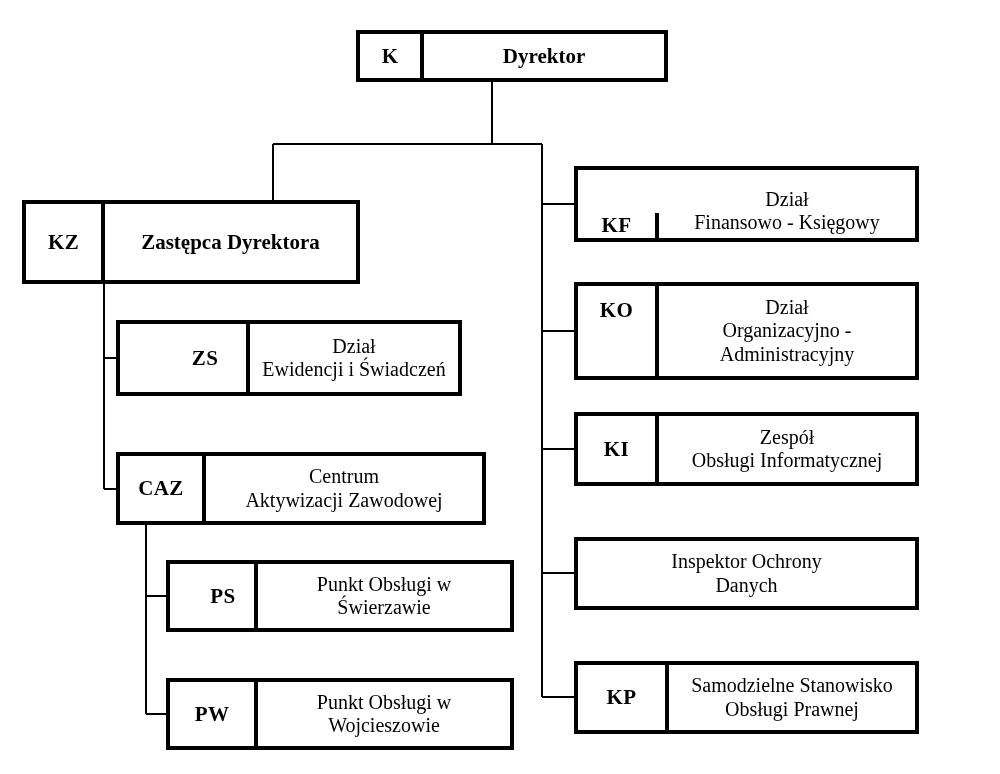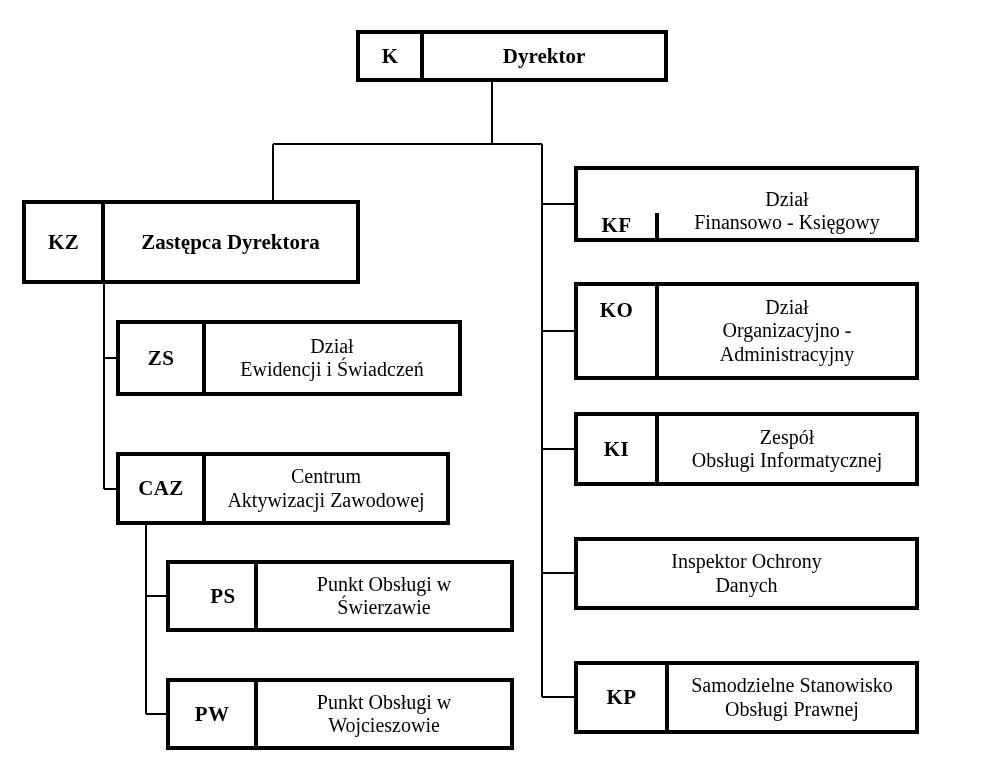--- a/index.html
+++ b/index.html
@@ -64,23 +64,23 @@
     font-size: 21px;
   }
   
   #box-k      { left: 356px; top: 30px;  width: 312px; height: 52px; }
   #box-k .code-cell { width: 64px; }
 
   #box-kz     { left: 22px;  top: 200px; width: 338px; height: 84px; }
   #box-kz .code-cell { width: 79px; }
 
   #box-zs     { left: 116px; top: 320px; width: 346px; height: 76px; }
-  #box-zs .code-cell { width: 86px; }
+  #box-zs .code-cell { width: 86px; margin-left: 44px; }
 
-  #box-caz    { left: 116px; top: 452px; width: 334px; height: 73px; }
+  #box-caz    { left: 116px; top: 452px; width: 370px; height: 73px; }
   #box-caz .code-cell { width: 86px; }
 
   #box-ps     { left: 166px; top: 560px; width: 348px; height: 72px; }
   #box-ps .code-cell { width: 88px; padding-left: 26px; }
 
   #box-pw     { left: 166px; top: 678px; width: 348px; height: 72px; }
   #box-pw .code-cell { width: 88px; }
 
   #box-kf     { left: 574px; top: 166px; width: 345px; height: 76px; align-items: flex-end; }
   #box-kf .code-cell { width: 81px; }

